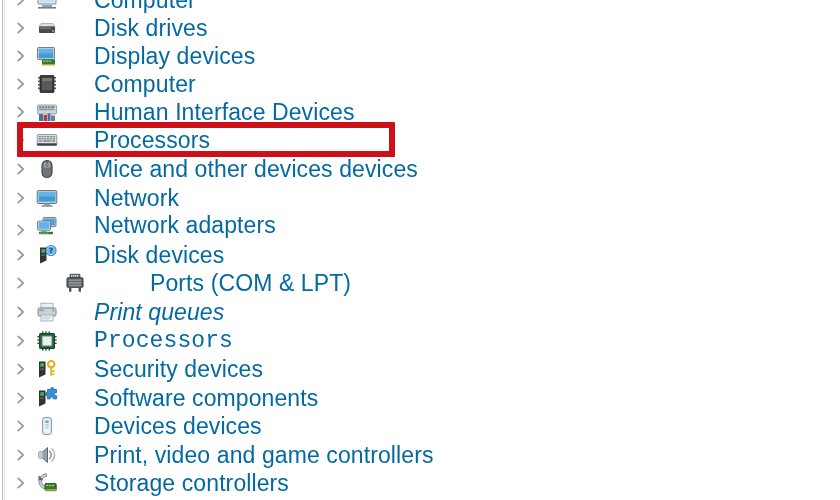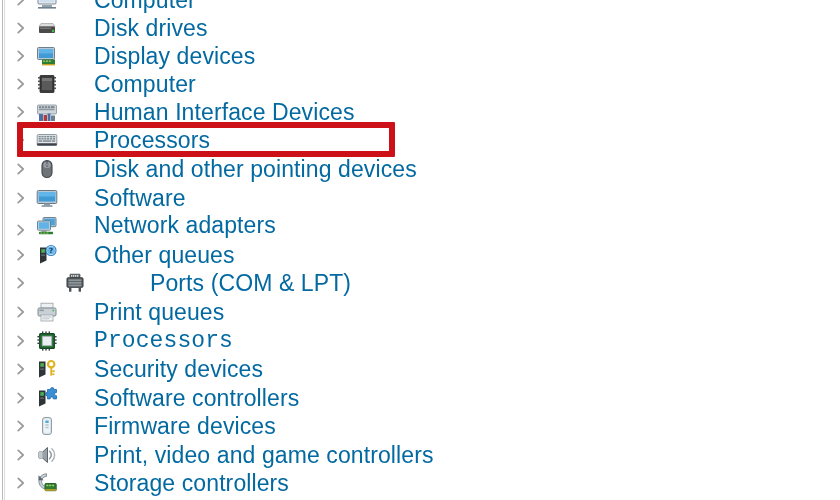--- a/index.html
+++ b/index.html
@@ -249,38 +249,38 @@
           </svg>
         </span>
         <span class="tree-icon">
           <svg width="22" height="22" viewBox="0 0 22 22">
             <rect x="6" y="2.5" width="10" height="17" rx="5" fill="#6f7479" stroke="#3f4549" stroke-width="1.1"></rect>
             <rect x="7.4" y="4" width="7.2" height="6" rx="3" fill="#9aa0a5"></rect>
             <line x1="11" y1="3" x2="11" y2="9" stroke="#3f4549" stroke-width="0.9"></line>
             <rect x="10.2" y="5" width="1.6" height="3.2" rx="0.8" fill="#d8dbdd" stroke="#3f4549" stroke-width="0.6"></rect>
           </svg>
         </span>
-        <span class="tree-label">Disk and other pointing devices</span>
+        <span class="tree-label">Mice and other devices devices</span>
       </div>
       <div class="tree-row" style="top: 184px;">
         <span class="chevron">
           <svg width="12" height="14" viewBox="0 0 12 14">
             <path d="M3.2 2.4 L8.2 7 L3.2 11.6" fill="none" stroke="#9a9a9a" stroke-width="1.7" stroke-linecap="round" stroke-linejoin="round"></path>
           </svg>
         </span>
         <span class="tree-icon">
           <svg width="22" height="22" viewBox="0 0 22 22">
             <rect x="1.2" y="3.5" width="19.6" height="13" rx="1.2" fill="#b9c8d4" stroke="#667884" stroke-width="1"></rect>
             <rect x="2.8" y="5" width="16.4" height="9.5" fill="#3f9ad6"></rect>
             <rect x="2.8" y="5" width="16.4" height="4.5" fill="#62b5e8"></rect>
             <rect x="8" y="16.5" width="6" height="1.8" fill="#8b9aa6"></rect>
             <rect x="5.5" y="18.3" width="11" height="1.5" rx="0.6" fill="#7b8a95"></rect>
           </svg>
         </span>
-        <span class="tree-label">Software</span>
+        <span class="tree-label">Network</span>
       </div>
       <div class="tree-row" style="top: 208px; align-items: flex-end;">
         <span class="chevron">
           <svg width="12" height="14" viewBox="0 0 12 14">
             <path d="M3.2 2.4 L8.2 7 L3.2 11.6" fill="none" stroke="#9a9a9a" stroke-width="1.7" stroke-linecap="round" stroke-linejoin="round"></path>
           </svg>
         </span>
         <span class="tree-icon">
           <svg width="22" height="22" viewBox="0 0 22 22">
             <rect x="7" y="2.5" width="13" height="9.2" rx="1" fill="#b9c8d4" stroke="#667884" stroke-width="0.9"></rect>
@@ -305,21 +305,21 @@
         <span class="tree-icon">
           <svg width="22" height="22" viewBox="0 0 22 22">
             <path d="M4 3.5 H10.5 V16.5 L4 19.5 Z" fill="#2f3438"></path>
             <rect x="5.3" y="5.2" width="3.6" height="3.6" fill="#4caf50"></rect>
             <rect x="5.3" y="10.4" width="3.6" height="1.6" fill="#5d6468"></rect>
             <circle cx="15" cy="6.5" r="5" fill="#ffffff" stroke="#2e7fc4" stroke-width="1.1"></circle>
             <circle cx="15" cy="6.5" r="4" fill="#6bb6e8"></circle>
             <text x="15" y="9.3" font-size="7.2" font-family="DejaVu Sans, sans-serif" font-weight="bold" fill="#11416b" text-anchor="middle">?</text>
           </svg>
         </span>
-        <span class="tree-label">Other queues</span>
+        <span class="tree-label">Disk devices</span>
       </div>
       <div class="tree-row" style="top: 269px; gap: 28px;">
         <span class="chevron">
           <svg width="12" height="14" viewBox="0 0 12 14">
             <path d="M3.2 2.4 L8.2 7 L3.2 11.6" fill="none" stroke="#9a9a9a" stroke-width="1.7" stroke-linecap="round" stroke-linejoin="round"></path>
           </svg>
         </span>
         <span class="tree-icon">
           <svg width="22" height="22" viewBox="0 0 22 22">
             <rect x="6" y="2.2" width="10" height="3.4" rx="0.5" fill="#5f6569" stroke="#3a3f43" stroke-width="0.7"></rect>
@@ -330,21 +330,21 @@
             <rect x="3" y="5.8" width="16" height="9.5" rx="1" fill="#5a6064" stroke="#35393c" stroke-width="1"></rect>
             <rect x="4.6" y="7.4" width="12.8" height="1.7" fill="#8e969b"></rect>
             <rect x="4.6" y="10" width="12.8" height="1.7" fill="#8e969b"></rect>
             <rect x="4.6" y="12.6" width="12.8" height="1.7" fill="#8e969b"></rect>
             <rect x="5" y="15.3" width="2.4" height="4.4" fill="#4a5054"></rect>
             <rect x="14.6" y="15.3" width="2.4" height="4.4" fill="#4a5054"></rect>
           </svg>
         </span>
         <span class="tree-label">Ports (COM &amp; LPT)</span>
       </div>
-      <div class="tree-row" style="top: 298px;">
+      <div class="tree-row" style="top: 298px; font-style: italic;">
         <span class="chevron">
           <svg width="12" height="14" viewBox="0 0 12 14">
             <path d="M3.2 2.4 L8.2 7 L3.2 11.6" fill="none" stroke="#9a9a9a" stroke-width="1.7" stroke-linecap="round" stroke-linejoin="round"></path>
           </svg>
         </span>
         <span class="tree-icon">
           <svg width="22" height="22" viewBox="0 0 22 22">
             <rect x="5" y="2.2" width="12" height="5" fill="#eef1f3" stroke="#97a2a9" stroke-width="0.8"></rect>
             <rect x="2" y="7" width="18" height="8" rx="1.3" fill="#c9d1d6" stroke="#7c8890" stroke-width="1"></rect>
             <rect x="3.4" y="8.6" width="4.5" height="1.5" fill="#8d979e"></rect>
@@ -408,38 +408,38 @@
           </svg>
         </span>
         <span class="tree-icon">
           <svg width="22" height="22" viewBox="0 0 22 22">
             <path d="M3 3.5 H9.5 V16.5 L3 19.5 Z" fill="#2f3438"></path>
             <rect x="4.3" y="5.2" width="3.6" height="3.6" fill="#4caf50"></rect>
             <rect x="4.3" y="10.4" width="3.6" height="1.6" fill="#5d6468"></rect>
             <path d="M11.5 2.5 h3.2 a1.6 1.6 0 1 1 3.1 0 h2.7 v3.1 a1.6 1.6 0 1 0 0 3.1 v3.2 h-3.2 a1.6 1.6 0 1 0 -3.1 0 h-2.7 v-3.2 a1.6 1.6 0 1 1 0 -3.1 z" fill="#3b8fd4" stroke="#1f6aa8" stroke-width="0.8"></path>
           </svg>
         </span>
-        <span class="tree-label">Software controllers</span>
+        <span class="tree-label">Software components</span>
       </div>
       <div class="tree-row" style="top: 412px;">
         <span class="chevron">
           <svg width="12" height="14" viewBox="0 0 12 14">
             <path d="M3.2 2.4 L8.2 7 L3.2 11.6" fill="none" stroke="#9a9a9a" stroke-width="1.7" stroke-linecap="round" stroke-linejoin="round"></path>
           </svg>
         </span>
         <span class="tree-icon">
           <svg width="22" height="22" viewBox="0 0 22 22">
             <rect x="6.5" y="2.5" width="9" height="17" rx="2.4" fill="#d9e3e9" stroke="#90a0aa" stroke-width="1"></rect>
             <rect x="7.9" y="4" width="6.2" height="14" rx="1.8" fill="#eef3f6"></rect>
             <rect x="9.3" y="5.6" width="3.4" height="2.4" rx="0.5" fill="#5aa8d8"></rect>
             <rect x="9.3" y="9.2" width="3.4" height="1.5" rx="0.4" fill="#b9c6cd"></rect>
             <rect x="9.3" y="11.8" width="3.4" height="1.5" rx="0.4" fill="#b9c6cd"></rect>
           </svg>
         </span>
-        <span class="tree-label">Firmware devices</span>
+        <span class="tree-label">Devices devices</span>
       </div>
       <div class="tree-row" style="top: 441px;">
         <span class="chevron">
           <svg width="12" height="14" viewBox="0 0 12 14">
             <path d="M3.2 2.4 L8.2 7 L3.2 11.6" fill="none" stroke="#9a9a9a" stroke-width="1.7" stroke-linecap="round" stroke-linejoin="round"></path>
           </svg>
         </span>
         <span class="tree-icon">
           <svg width="22" height="22" viewBox="0 0 22 22">
             <path d="M3 8 H6.5 L11.5 3.5 V18.5 L6.5 14 H3 Z" fill="#9aa2a8" stroke="#5d656b" stroke-width="1"></path>

